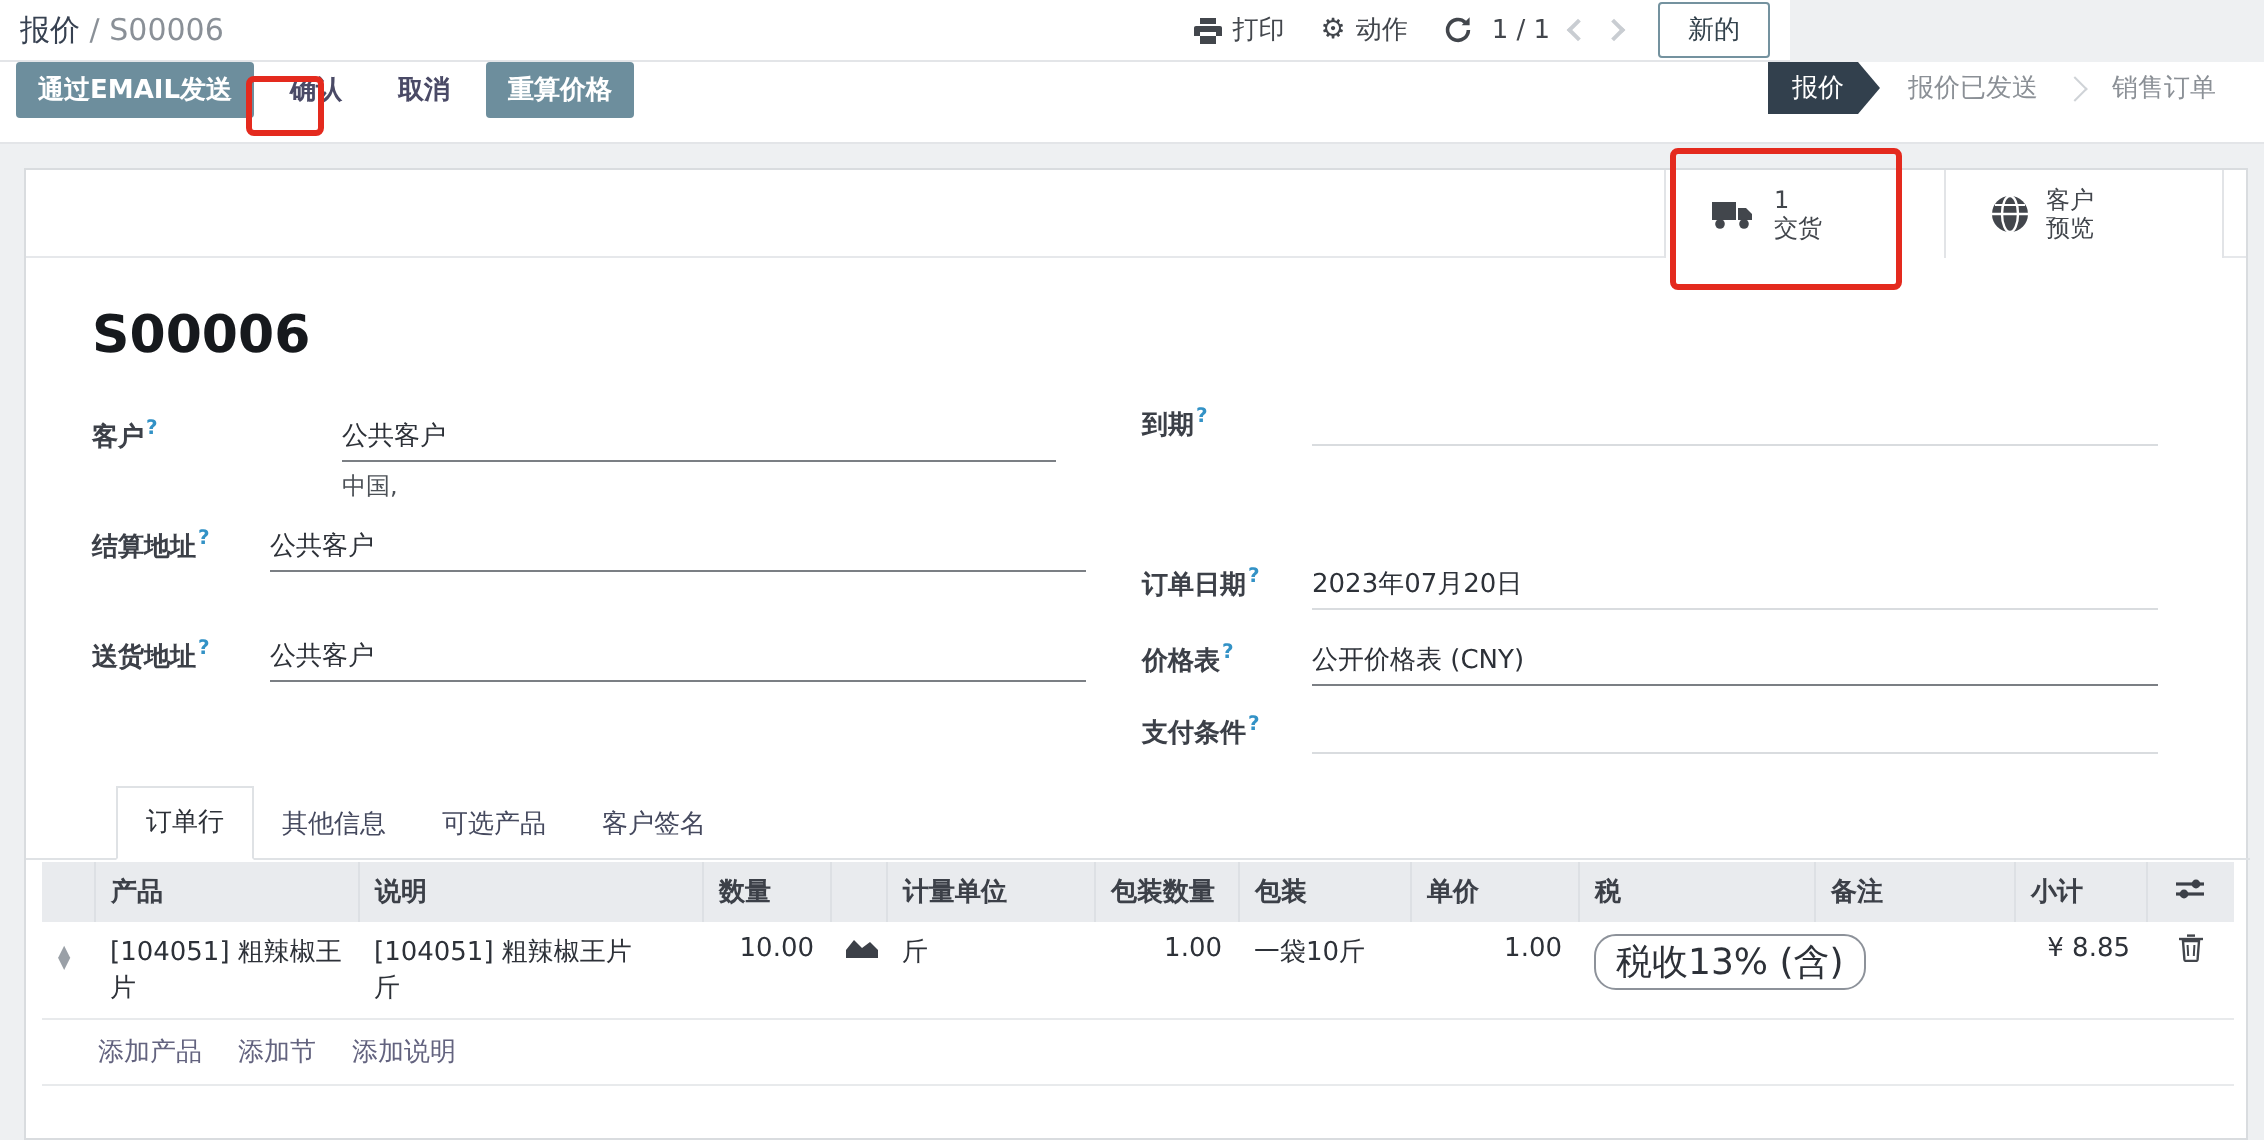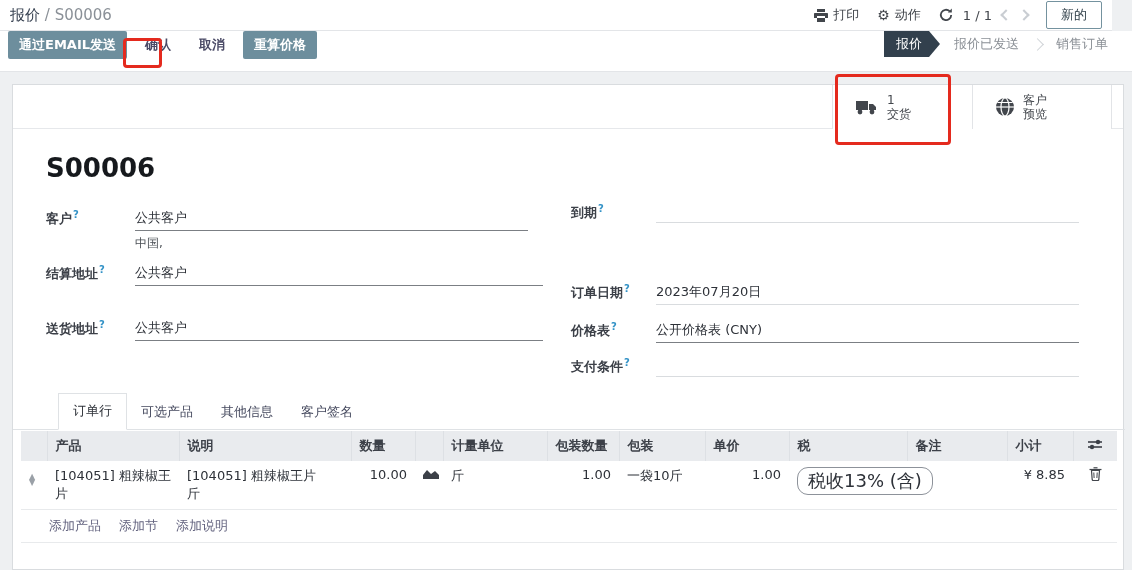--- a/index.html
+++ b/index.html
@@ -5,21 +5,21 @@
   * { margin:0; padding:0; box-sizing:border-box; }
   html,body { width:1132px; height:570px; }
   body {
     position:relative; overflow:hidden;
     background:#eef0f2;
     font-family:"DejaVu Sans","Liberation Sans",sans-serif;
     color:#374151; font-size:13px;
   }
   
   .breadcrumb-bar {
-    position:absolute; top:0; left:0; width:1112px; height:31px;
+    position:absolute; top:0; left:0; width:895px; height:31px;
     background:#fff; border-bottom:1px solid #e3e5e8;
     display:flex; align-items:center; justify-content:space-between;
     padding:0 10px;
   }
   .breadcrumb { font-size:15px; color:#374151; }
   .breadcrumb .sep, .breadcrumb .record { color:#8a9097; }
   .top-actions { display:flex; align-items:center; gap:18px; }
   .top-btn { display:flex; align-items:center; gap:5px; color:#42464c; cursor:pointer; font-size:13px; background:none; border:none; font-family:inherit; }
   .pager { display:flex; align-items:center; gap:10px; color:#42464c; }
   .chev { width:8px; height:8px; border-right:2px solid #c9cdd2; border-bottom:2px solid #c9cdd2; display:inline-block; }
@@ -189,21 +189,21 @@
         <span class="smart-text">
           <span>客户</span>
           <span>预览</span>
         </span>
       </div>
     </div>
   </div>
 
   <h1 class="sheet-title">S00006</h1>
 
-  <div class="frow" style="left:33px; top:124px; width:482px;">
+  <div class="frow" style="left:33px; top:124px; width:482px;gap:36px;">
     <div class="flabel" style="width:89px;"><span>客户</span><sup>?</sup></div>
     <div style="flex:1;">
       <div class="fvalue line-strong">公共客户</div>
       <div class="fsub">中国,</div>
     </div>
   </div>
   <div class="frow" style="left:33px; top:179px; width:497px;">
     <div class="flabel" style="width:89px;"><span>结算地址</span><sup>?</sup></div>
     <div style="flex:1;">
         <div class="fvalue line-strong">公共客户</div>
@@ -236,22 +236,22 @@
   </div>
   <div class="frow" style="left:558px; top:272px; width:508px;">
     <div class="flabel" style="width:85px;"><span>支付条件</span><sup>?</sup></div>
     <div style="flex:1;">
         <div class="fvalue line-light" style="min-height:20px;"></div>
       </div>
   </div>
 
   <div class="tabs">
     <div class="tab active">订单行</div>
+    <div class="tab">其他信息</div>
     <div class="tab">可选产品</div>
-    <div class="tab">其他信息</div>
     <div class="tab">客户签名</div>
   </div>
 
   <div class="olines">
     <table class="grid">
       <colgroup>
         <col style="width:26px">
           <col style="width:132px">
           <col style="width:172px">
         <col style="width:64px">

